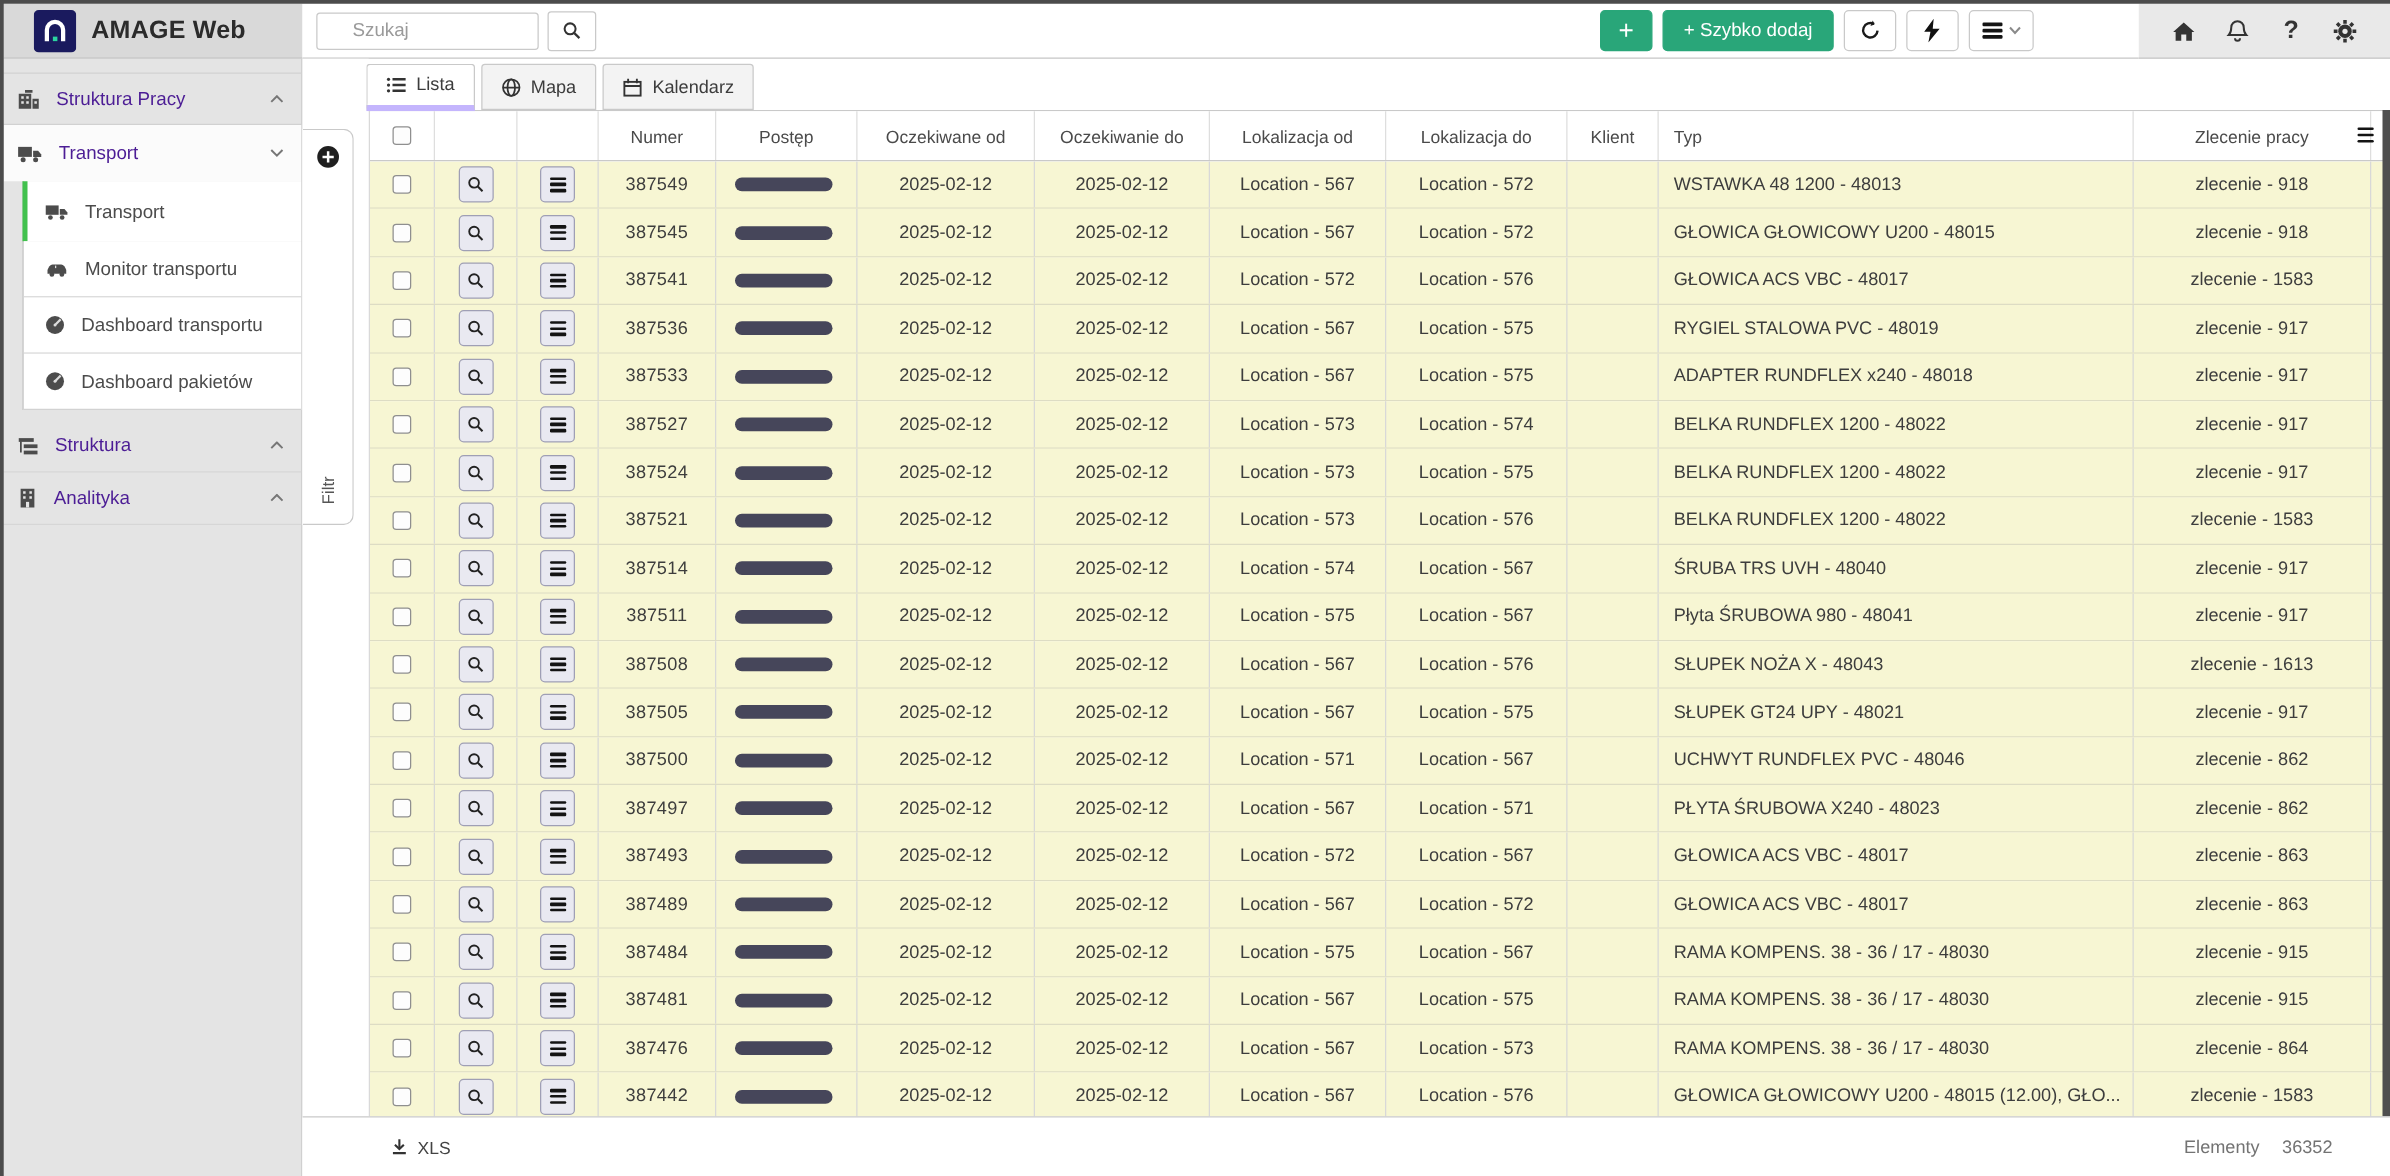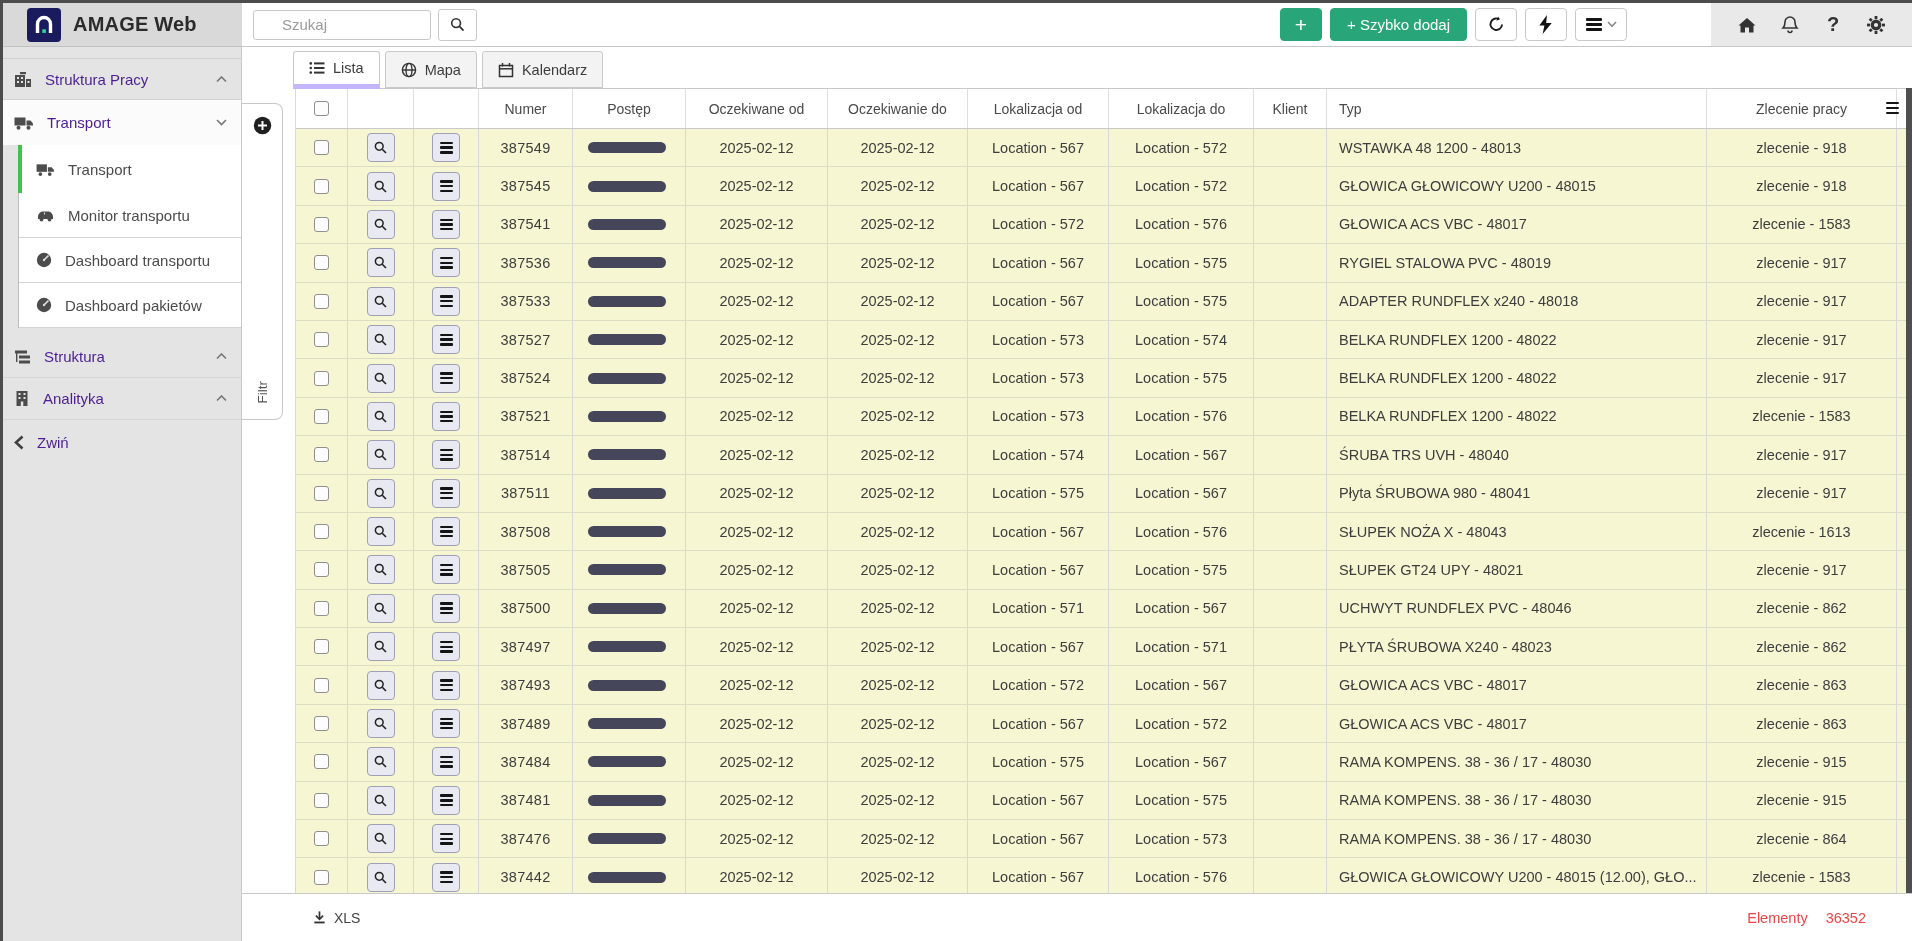--- a/index.html
+++ b/index.html
@@ -77,21 +77,21 @@
   .c-num { letter-spacing:.3px; }
   input[type=checkbox] { appearance:none; -webkit-appearance:none; width:15px; height:15px; border:1px solid #8f8f8f; border-radius:3px; background:#fdfdfd; cursor:pointer; }
   .row-btn { width:28px; height:29px; background:#e9e9f1; border:1px solid #9f9fb5; border-radius:4px; display:flex; align-items:center; justify-content:center; cursor:pointer; }
   .row-btn .bars { gap:2.3px; }
   .row-btn .bars i { width:13px; height:2.4px; }
   .pill { display:block; margin-left:15px; width:78px; height:11px; border-radius:6px; background:#46465a; }
 
   
   .footer { position:absolute; left:242px; bottom:0; width:1670px; height:48px; background:#fff; border-top:1px solid #c9c9c9; display:flex; align-items:center; z-index:45; }
   .xls { margin-left:70px; display:flex; align-items:center; gap:7px; font-size:14px; color:#444; cursor:pointer; }
-  .elements { margin-left:auto; margin-right:46px; font-size:14.5px; color:#ef4444; display:flex; gap:18px; }
+  .elements { margin-left:auto; margin-right:46px; font-size:14.5px; color:#737373; display:flex; gap:18px; }
 
   svg { display:block; }
 </style>
 </head>
 <body>
 
 <div class="edge-top"></div>
 <div class="edge-left"></div>
 <div class="edge-right"></div>
 
@@ -292,28 +292,20 @@
           <rect x="6.8" y="11.5" width="2.5" height="4.5" fill="#e4e4e4"></rect>
         </svg>
     </span>
     <span>Analityka</span>
     <span class="chev">
       <svg width="11" height="7" viewBox="0 0 11 7">
           <polyline points="1,5.5 5.5,1 10,5.5" fill="none" stroke="#777" stroke-width="1.6"></polyline>
         </svg>
     </span>
   </div>
-  <div class="side-item" style="height:45px">
-    <span>
-      <svg width="10" height="15" viewBox="0 0 10 15">
-          <polyline points="8.5,1.5 2,7.5 8.5,13.5" fill="none" stroke="#3f3f3f" stroke-width="2.6"></polyline>
-        </svg>
-    </span>
-    <span>Zwiń</span>
-  </div>
 </div>
 
 <div class="gutter"></div>
 <div class="filter-tab">
   <span class="plus">
     <svg width="19" height="19" viewBox="0 0 19 19">
         <circle cx="9.5" cy="9.5" r="8.7" fill="#1f1f1f"></circle>
         <path d="M9.5 5 v9 M5 9.5 h9" stroke="#fff" stroke-width="2"></path>
       </svg>
   </span>

